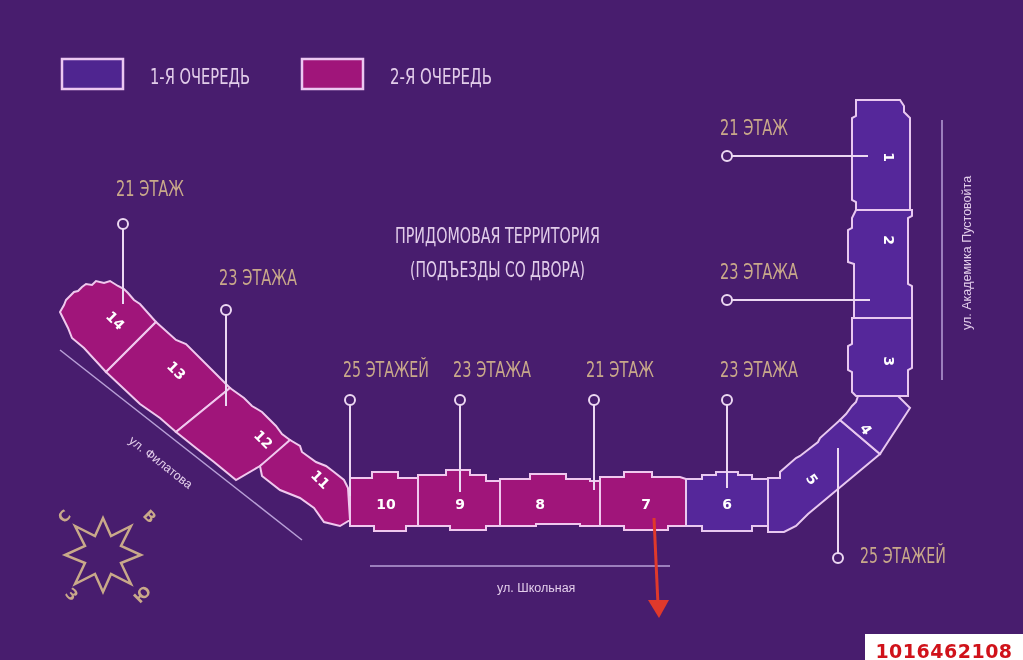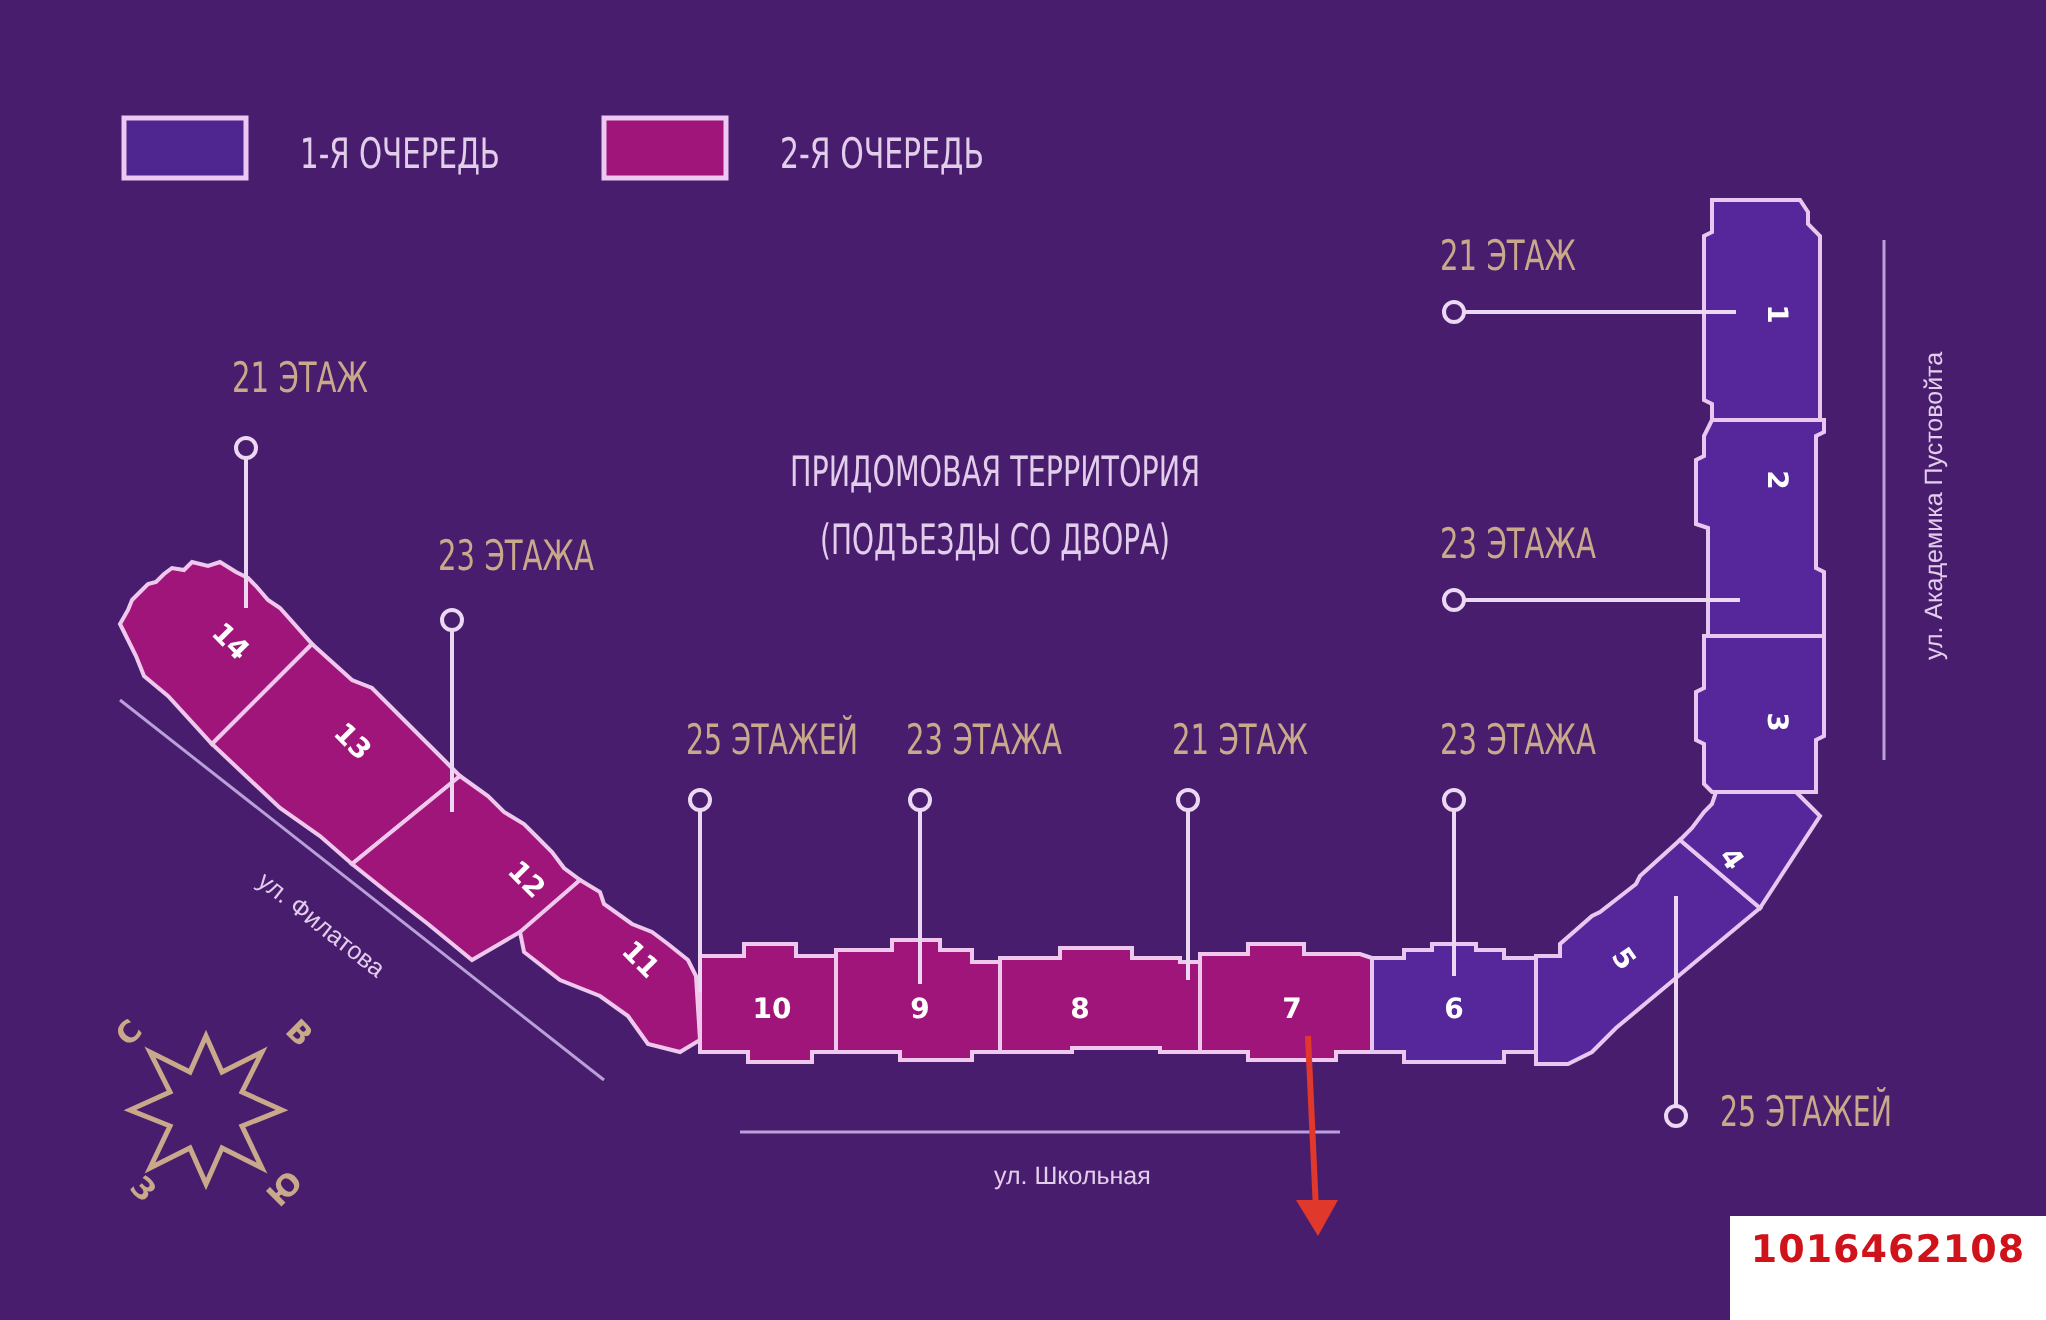--- a/index.html
+++ b/index.html
@@ -1,19 +1,19 @@
 <!DOCTYPE html>
 <html><head>
 <meta charset="utf-8">
 <style>
   html,body{margin:0;padding:0;}
   body{width:1023px;height:660px;background:#481d6e;overflow:hidden;position:relative;font-family:"Liberation Sans",sans-serif;}
   #map{position:absolute;left:0;top:0;width:1023px;height:660px;}
   .legend-text,.floor-label,.territory-text{font-family:"DejaVu Sans",sans-serif;}
-  .id-badge{position:absolute;right:0;bottom:0;width:158px;height:52px;background:#ffffff;color:#d0121a;font-family:"DejaVu Sans",sans-serif;font-weight:bold;font-size:19px;line-height:34px;text-align:center;letter-spacing:0.5px;}
+  .id-badge{position:absolute;right:0;bottom:0;width:158px;height:26px;background:#ffffff;color:#d0121a;font-family:"DejaVu Sans",sans-serif;font-weight:bold;font-size:19px;line-height:34px;text-align:center;letter-spacing:0.5px;}
 </style>
 </head>
 <body>
 
 <svg id="map" viewBox="0 0 1023 660" xmlns="http://www.w3.org/2000/svg">
 
   <g>
     <rect x="62" y="59" width="61" height="30" fill="#4f2590" stroke="#ecc8f2" stroke-width="2.5"></rect>
     <text class="legend-text" x="150" y="84" fill="#e2cdea" font-size="21" textLength="100" lengthAdjust="spacingAndGlyphs">1-Я ОЧЕРЕДЬ</text>
     <rect x="302" y="59" width="61" height="30" fill="#a0157a" stroke="#ecc8f2" stroke-width="2.5"></rect>

